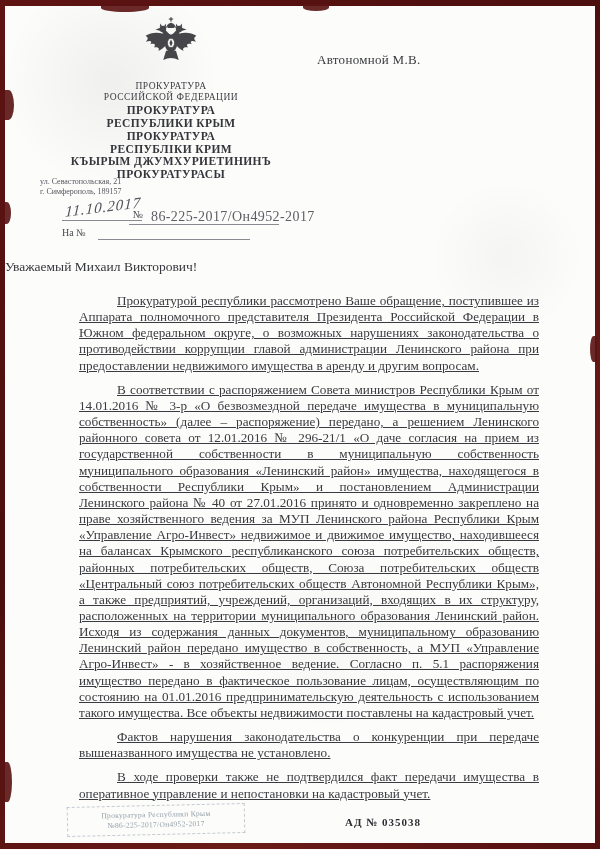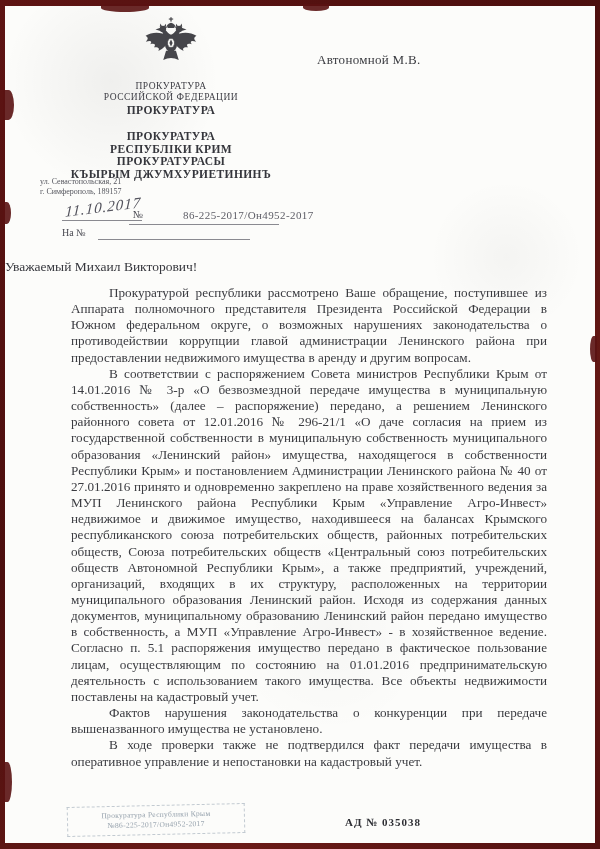--- a/index.html
+++ b/index.html
@@ -41,31 +41,31 @@
 
   .addressee{position:absolute;left:312px;top:46px;font-size:13px;color:#3a3b40;letter-spacing:.3px;}
 
   
   .handwritten-date{position:absolute;left:60px;top:193px;
     font-style:italic;font-size:15px;color:#52525c;
     transform:rotate(-7deg) skewX(-10deg);letter-spacing:1px;}
   .rule{position:absolute;border-bottom:1px solid #8a8a90;height:0;}
   .rule-date{left:57px;top:214px;width:80px;}
   .no-sign{position:absolute;left:128px;top:203px;font-size:10.5px;color:#4a4a52;}
-  .outgoing-no{position:absolute;left:146px;top:203px;font-size:11px;color:#5d5d66;letter-spacing:.4px;margin-left:32px;}
+  .outgoing-no{position:absolute;left:146px;top:203px;font-size:14px;color:#5d5d66;letter-spacing:.4px;}
   .rule-out{left:124px;top:218px;width:150px;}
   .incoming{position:absolute;left:57px;top:221px;font-size:10px;color:#4a4a52;}
   .rule-in{left:93px;top:233px;width:152px;}
 
   
   .salutation{position:absolute;left:0;top:253px;width:100%;text-align:left;
     font-size:13.5px;color:#36373d;}
   .body-text{position:absolute;left:66px;top:279px;width:476px;
     font-size:13.2px;line-height:16.15px;text-align:justify;color:#3a3b40;}
-  .body-text p{margin:0;text-indent:38px;}
+  .body-text p{margin:8px;text-indent:38px;text-decoration:underline;}
 
   
   .form-number{position:absolute;left:340px;top:810px;font-size:11px;
     font-weight:700;letter-spacing:1px;color:#2e2f34;}
   .stamp{position:absolute;left:62px;top:799px;width:172px;
     border:1px dashed #c2cad1;padding:4px 2px;text-align:center;
     transform:rotate(-1.3deg);color:#95a1ac;font-size:7.5px;line-height:10px;letter-spacing:.3px;}
 </style>
 </head>
 <body>
@@ -105,28 +105,29 @@
         <path d="M50 37.8 l2.6 5.7 -2.6 5.7 -2.6 -5.7 z" fill="#45454a"></path>
       </svg>
     </div>
 
     <div class="org-federation">
       <div>ПРОКУРАТУРА</div>
       <div>РОССИЙСКОЙ ФЕДЕРАЦИИ</div>
     </div>
     <div class="org-bold org-ru">
       <div>ПРОКУРАТУРА</div>
+      <div>РЕСПУБЛИКИ КРЫМ</div>
     </div>
     <div class="org-bold org-uk">
       <div>ПРОКУРАТУРА</div>
       <div>РЕСПУБЛІКИ КРИМ</div>
     </div>
     <div class="org-bold org-crh">
+      <div>КЪЫРЫМ ДЖУМХУРИЕТИНИНЪ</div>
       <div>ПРОКУРАТУРАСЫ</div>
-      <div>КЪЫРЫМ ДЖУМХУРИЕТИНИНЪ</div>
     </div>
     <div class="org-address">
       <div>ул. Севастопольская, 21</div>
       <div>г. Симферополь, 189157</div>
     </div>
 
     <div class="addressee">Автономной М.В.</div>
 
     <div class="handwritten-date">11.10.2017</div>
     <div class="rule rule-date"></div>

